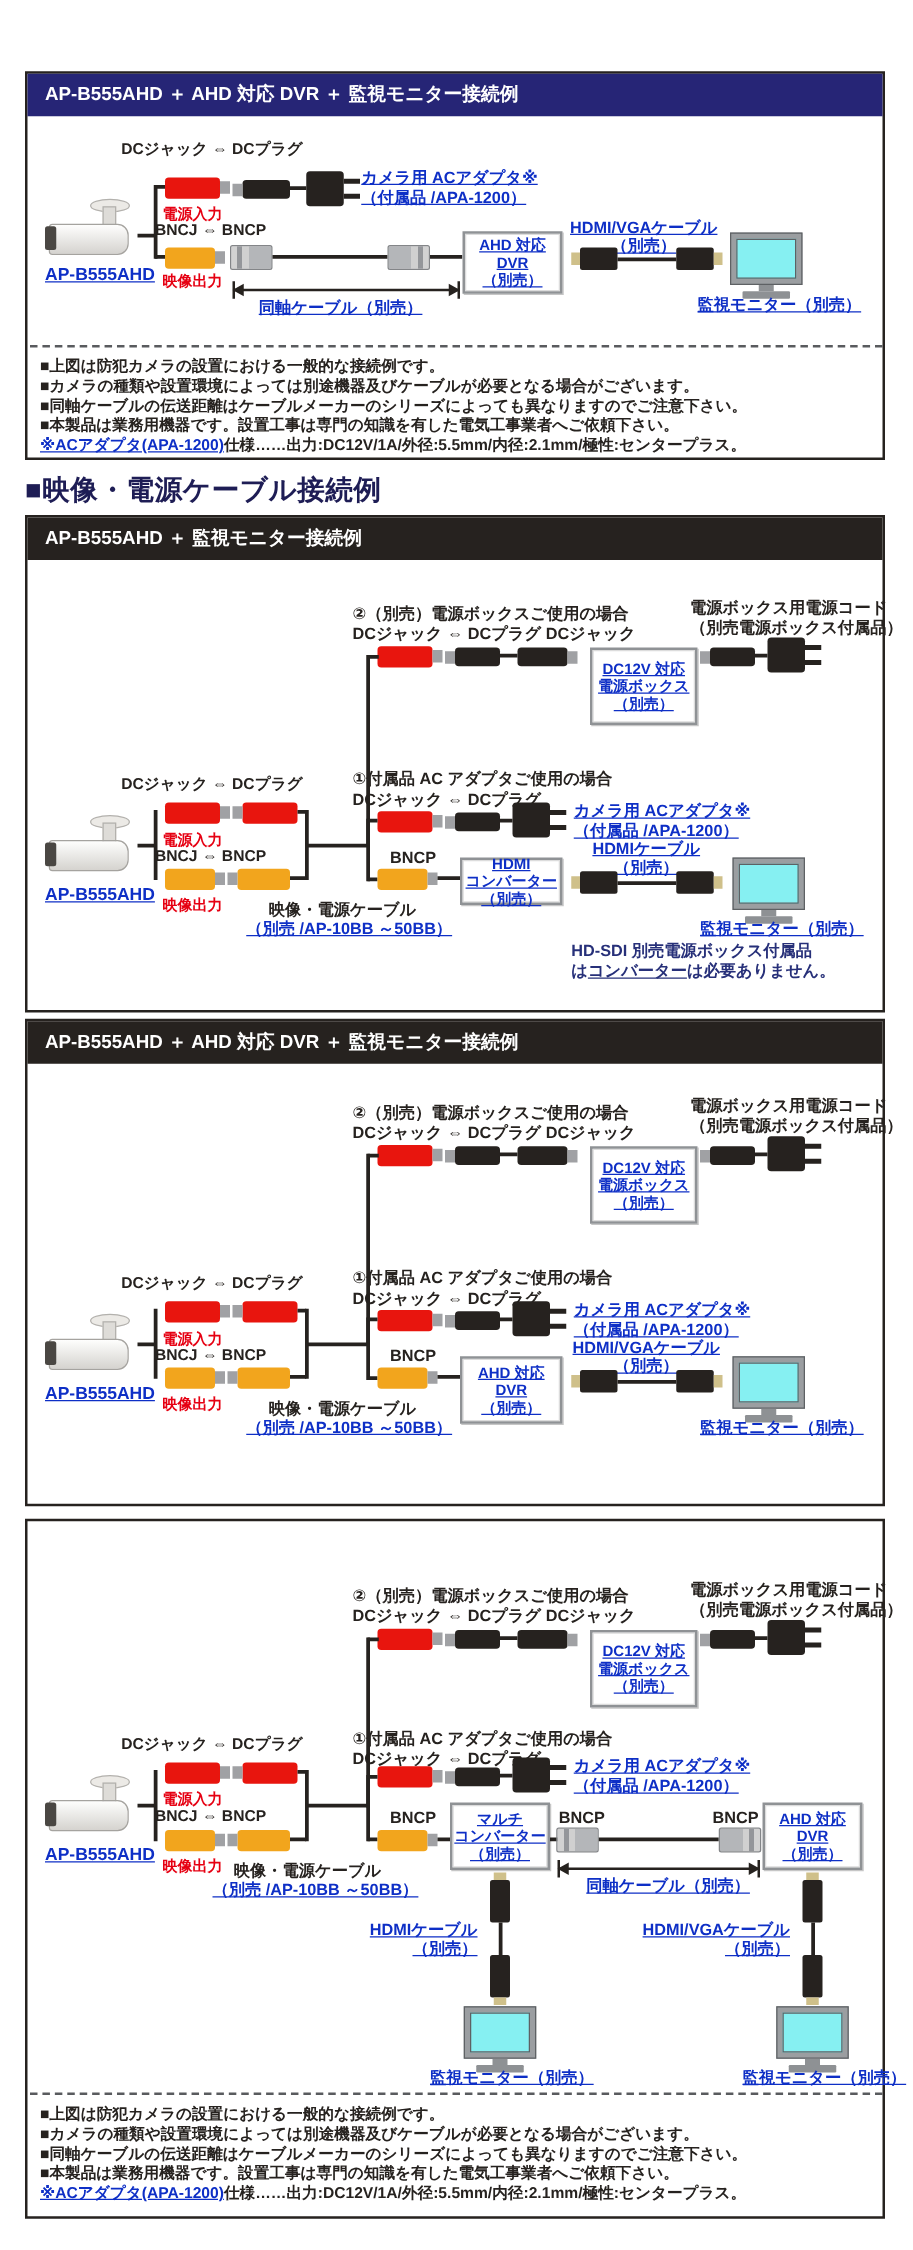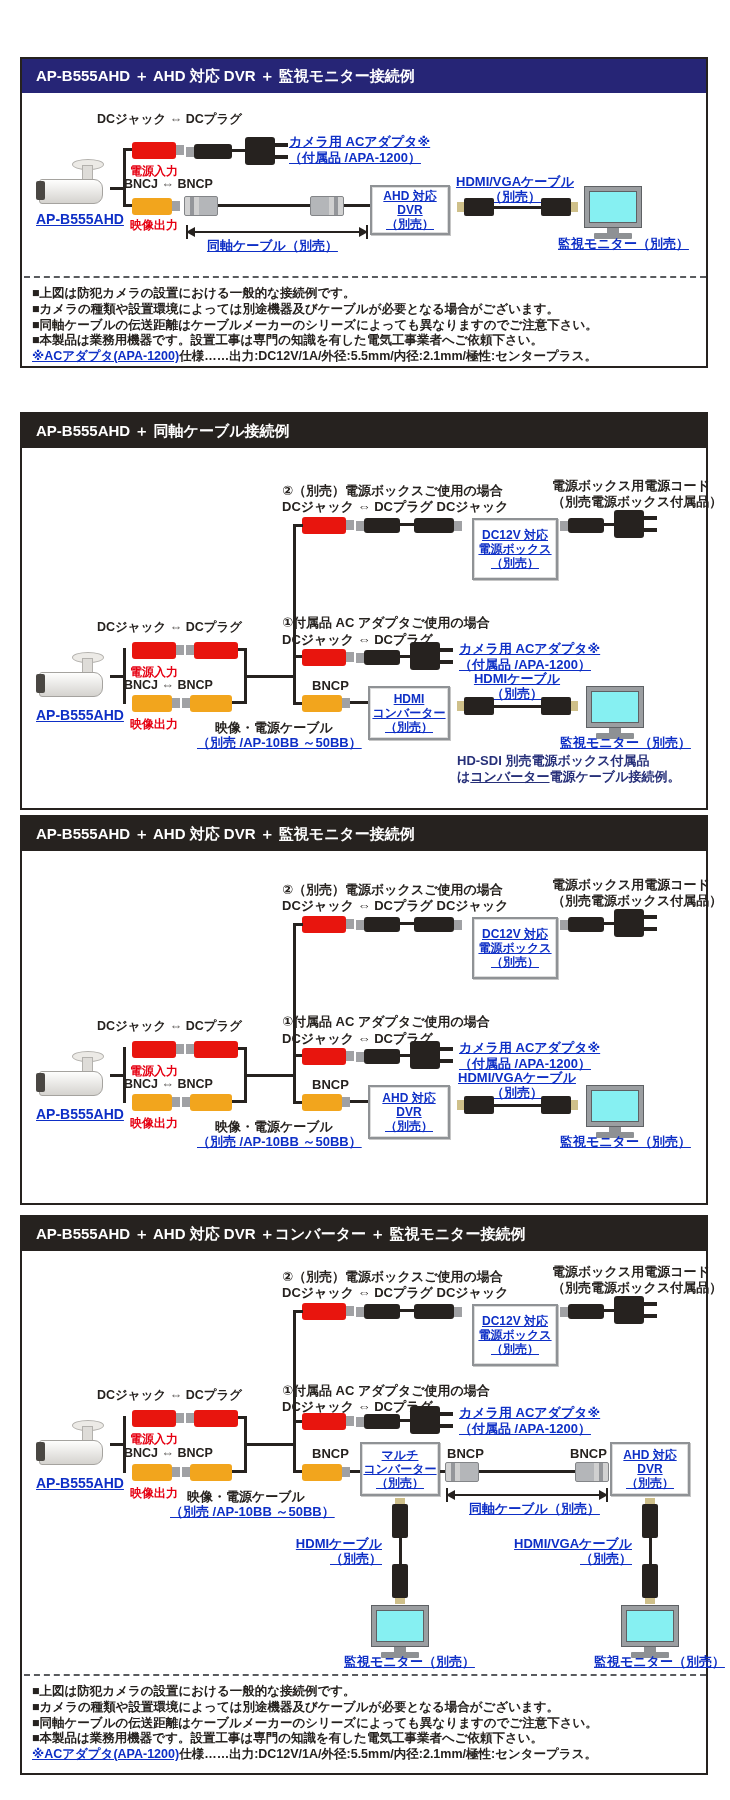--- a/index.html
+++ b/index.html
@@ -132,23 +132,24 @@
     <div class="dash" style="left:2px;top:217px;width:682px;"></div>
     <div class="notes" style="left:10px;top:227px;">
       <div class="ln">■上図は防犯カメラの設置における一般的な接続例です。</div>
       <div class="ln">■カメラの種類や設置環境によっては別途機器及びケーブルが必要となる場合がございます。</div>
       <div class="ln">■同軸ケーブルの伝送距離はケーブルメーカーのシリーズによっても異なりますのでご注意下さい。</div>
       <div class="ln">■本製品は業務用機器です。設置工事は専門の知識を有した電気工事業者へご依頼下さい。</div>
       <div class="ln"><span class="ilink">※ACアダプタ(APA-1200)</span><span>仕様……出力:DC12V/1A/外径:5.5mm/内径:2.1mm/極性:センタープラス。</span></div>
     </div>
   </div>
 
+  <div class="h1" style="left:20px;top:377px;">■映像・電源ケーブル接続例</div>
 
   <div class="sbox" style="left:20px;top:412px;width:688px;height:398px;">
-    <div class="bar blk">AP-B555AHD ＋ 同軸ケーブル接続例</div>
+    <div class="bar blk">AP-B555AHD ＋ 監視モニター接続例</div>
 
     <div class="lbl13" style="left:260px;top:68px;">②（別売）電源ボックスご使用の場合</div>
     <div class="lbl13" style="left:260px;top:84px;">DCジャック ⇔ DCプラグ DCジャック</div>
     <div class="conn red tr" style="left:280px;top:103px;width:44px;"></div>
     <div class="conn blk tl" style="left:342px;top:104px;width:36px;"></div>
     <div class="cable" style="left:378px;top:109px;width:14px;"></div>
     <div class="conn blk tr" style="left:392px;top:104px;width:40px;"></div>
     <div class="diagbox" style="left:450px;top:104px;width:86px;height:62px;">
       <span>DC12V 対応</span>
       <span>電源ボックス</span>
@@ -194,21 +195,21 @@
     <div class="vcable" style="left:222px;top:234px;height:56px;"></div>
     <div class="cable" style="left:222px;top:261px;width:51px;"></div>
     <div class="vcable" style="left:271px;top:241px;height:50px;"></div>
     <div class="cable" style="left:272px;top:241px;width:8px;"></div>
     <div class="cable" style="left:272px;top:288px;width:8px;"></div>
 
     <div class="lbl13" style="left:290px;top:264px;">BNCP</div>
     <div class="conn yel tr" style="left:280px;top:281px;width:40px;"></div>
     <div class="cable" style="left:328px;top:287px;width:18px;"></div>
 
-    <div class="diagbox" style="left:346px;top:272px;width:82px;height:54px;">
+    <div class="diagbox" style="left:346px;top:272px;width:82px;height:38px;">
       <span>HDMI</span>
       <span>コンバーター</span>
       <span>（別売）</span>
     </div>
 
     <div class="link ctr" style="left:440px;top:256px;width:110px;">HDMIケーブル</div>
     <div class="link ctr" style="left:440px;top:271px;width:110px;">（別売）</div>
     <div class="hconn gl" style="left:442px;top:283px;"></div>
     <div class="cable" style="left:472px;top:291px;width:47px;"></div>
     <div class="hconn gr" style="left:519px;top:283px;"></div>
@@ -219,21 +220,21 @@
         </div>
         <i class="mneck"></i>
         <i class="mbase"></i>
     </div>
     <div class="link" style="left:538px;top:320px;">監視モニター（別売）</div>
 
     <div class="lbl13" style="left:193px;top:305px;">映像・電源ケーブル</div>
     <div class="link" style="left:175px;top:320px;">（別売 /AP-10BB ～50BB）</div>
 
     <div class="navy-t" style="left:435px;top:338px;">HD-SDI 別売電源ボックス付属品</div>
-    <div class="navy-t" style="left:435px;top:354px;"><span>は</span><span class="uline">コンバーター</span><span>電源ケーブル接続例。</span></div>
+    <div class="navy-t" style="left:435px;top:354px;"><span>は</span><span class="uline">コンバーター</span><span>は必要ありません。</span></div>
   </div>
 
   <div class="sbox" style="left:20px;top:815px;width:688px;height:390px;">
     <div class="bar blk">AP-B555AHD ＋ AHD 対応 DVR ＋ 監視モニター接続例</div>
 
     <div class="lbl13" style="left:260px;top:64px;">②（別売）電源ボックスご使用の場合</div>
     <div class="lbl13" style="left:260px;top:80px;">DCジャック ⇔ DCプラグ DCジャック</div>
     <div class="conn red tr" style="left:280px;top:99px;width:44px;"></div>
     <div class="conn blk tl" style="left:342px;top:100px;width:36px;"></div>
     <div class="cable" style="left:378px;top:105px;width:14px;"></div>
@@ -309,21 +310,20 @@
         <i class="mneck"></i>
         <i class="mbase"></i>
     </div>
     <div class="link" style="left:538px;top:316px;">監視モニター（別売）</div>
 
     <div class="lbl13" style="left:193px;top:301px;">映像・電源ケーブル</div>
     <div class="link" style="left:175px;top:316px;">（別売 /AP-10BB ～50BB）</div>
   </div>
 
   <div class="sbox" style="left:20px;top:1215px;width:688px;height:560px;">
-    <div class="bar blk">AP-B555AHD ＋ AHD 対応 DVR ＋コンバーター ＋ 監視モニター接続例</div>
 
     <div class="lbl13" style="left:260px;top:51px;">②（別売）電源ボックスご使用の場合</div>
     <div class="lbl13" style="left:260px;top:67px;">DCジャック ⇔ DCプラグ DCジャック</div>
     <div class="conn red tr" style="left:280px;top:86px;width:44px;"></div>
     <div class="conn blk tl" style="left:342px;top:87px;width:36px;"></div>
     <div class="cable" style="left:378px;top:92px;width:14px;"></div>
     <div class="conn blk tr" style="left:392px;top:87px;width:40px;"></div>
     <div class="diagbox" style="left:450px;top:87px;width:86px;height:62px;">
       <span>DC12V 対応</span>
       <span>電源ボックス</span>

